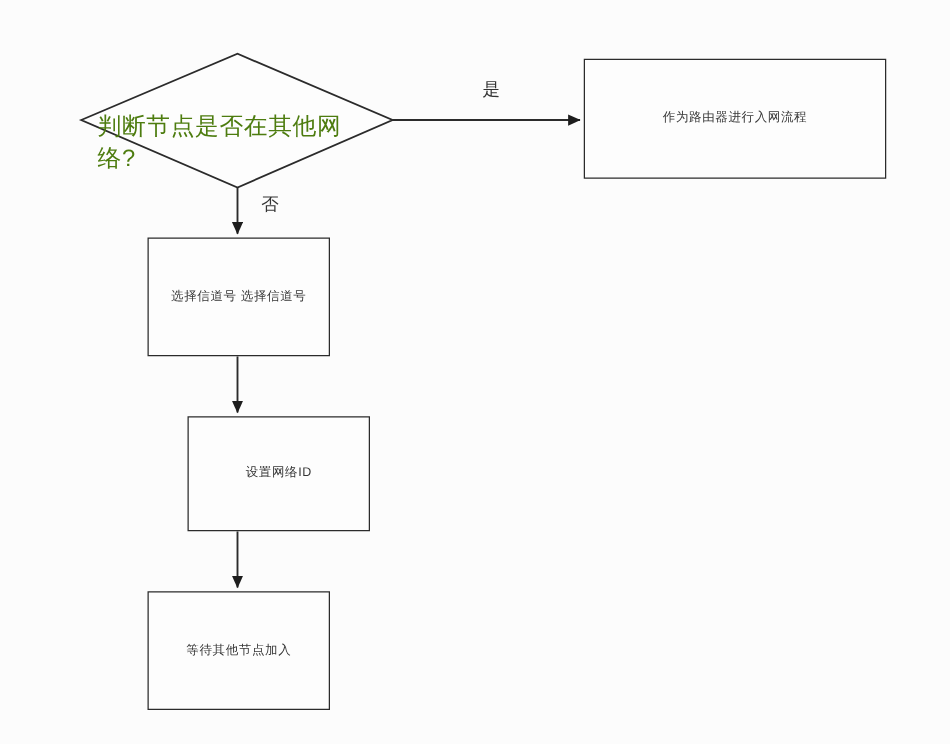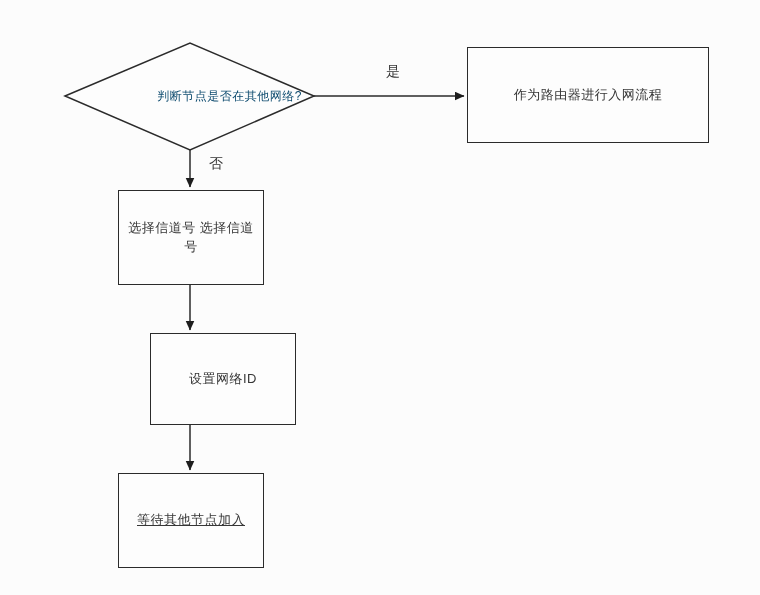--- a/index.html
+++ b/index.html
@@ -26,38 +26,38 @@
   }
   .node-box {
     position: absolute;
     box-sizing: border-box;
     border: 1.5px solid #2b2b2b;
     background: #fdfdfd;
     display: flex;
     align-items: center;
     justify-content: center;
     text-align: center;
-    font-size: 13px;
+    font-size: 10px;
     color: #363636;
     letter-spacing: 0.5px;
     line-height: 1.4;
     padding: 8px;
   }
   .box-router   { left: 467px; top: 47px;  width: 242px; height: 96px; }
   .box-scan     { left: 118px; top: 190px; width: 146px; height: 95px; }
   .box-netid    { left: 118px; top: 333px; width: 146px; height: 92px; margin-left: 32px; }
-  .box-wait     { left: 118px; top: 473px; width: 146px; height: 95px; text-decoration: underline; }
+  .box-wait     { left: 118px; top: 473px; width: 146px; height: 95px; }
   .diamond-label {
     position: absolute;
     left: 78px;
     top: 88px;
     width: 224px;
-    text-align: right;
-    font-size: 12px;
-    color: #0c4a6e;
+    text-align: left;
+    font-size: 19px;
+    color: #4d7c0f;
     letter-spacing: 0.5px;
   }
   .edge-label {
     position: absolute;
     font-size: 14px;
     color: #333333;
   }
   .edge-label-yes { left: 386px; top: 63px; }
   .edge-label-no  { left: 209px; top: 155px; }
 </style>

